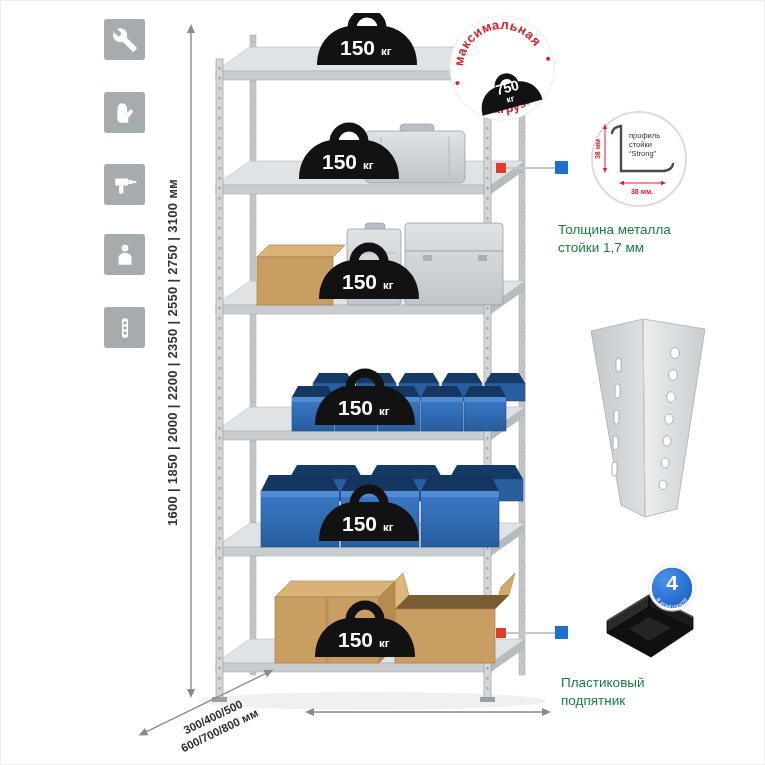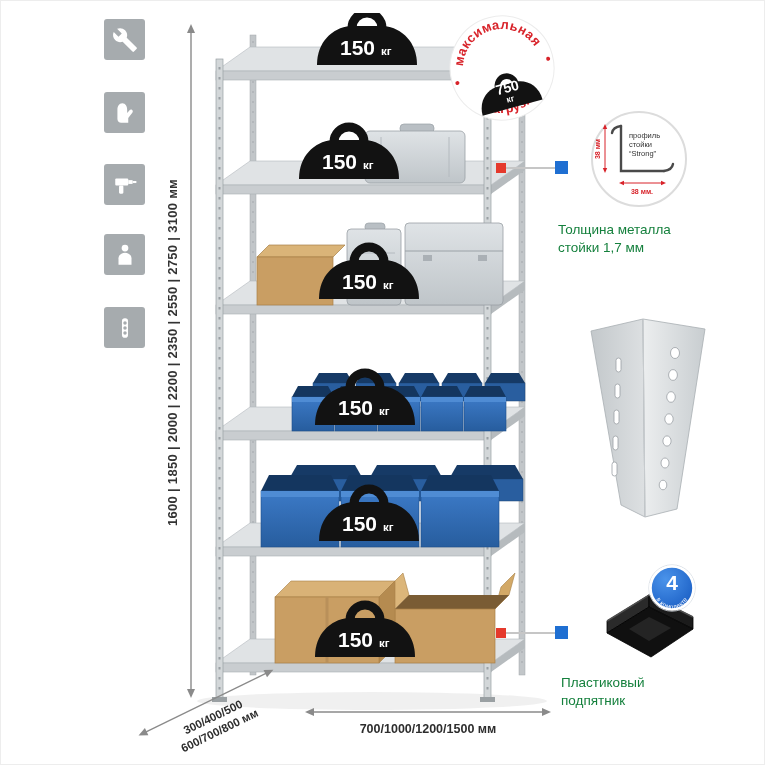--- a/index.html
+++ b/index.html
@@ -400,21 +400,20 @@
     <div>Пластиковый</div>
     <div>подпятник</div>
   </div>
 
   <div class="width-dim">
     <svg width="248" height="14">
       <line x1="6" y1="7" x2="242" y2="7" stroke="#8a8a8a" stroke-width="1.3"></line>
       <polygon points="1,7 10,3 10,11" fill="#8a8a8a"></polygon>
       <polygon points="247,7 238,3 238,11" fill="#8a8a8a"></polygon>
     </svg>
-    <div>700/1000/1200/1500 мм</div>
   </div>
 
   <div class="depth-dim">
     <svg width="152" height="12">
       <line x1="6" y1="6" x2="146" y2="6" stroke="#8a8a8a" stroke-width="1.3"></line>
       <polygon points="1,6 10,2 10,10" fill="#8a8a8a"></polygon>
       <polygon points="151,6 142,2 142,10" fill="#8a8a8a"></polygon>
     </svg>
     <div>300/400/500</div>
     <div>600/700/800 мм</div>

